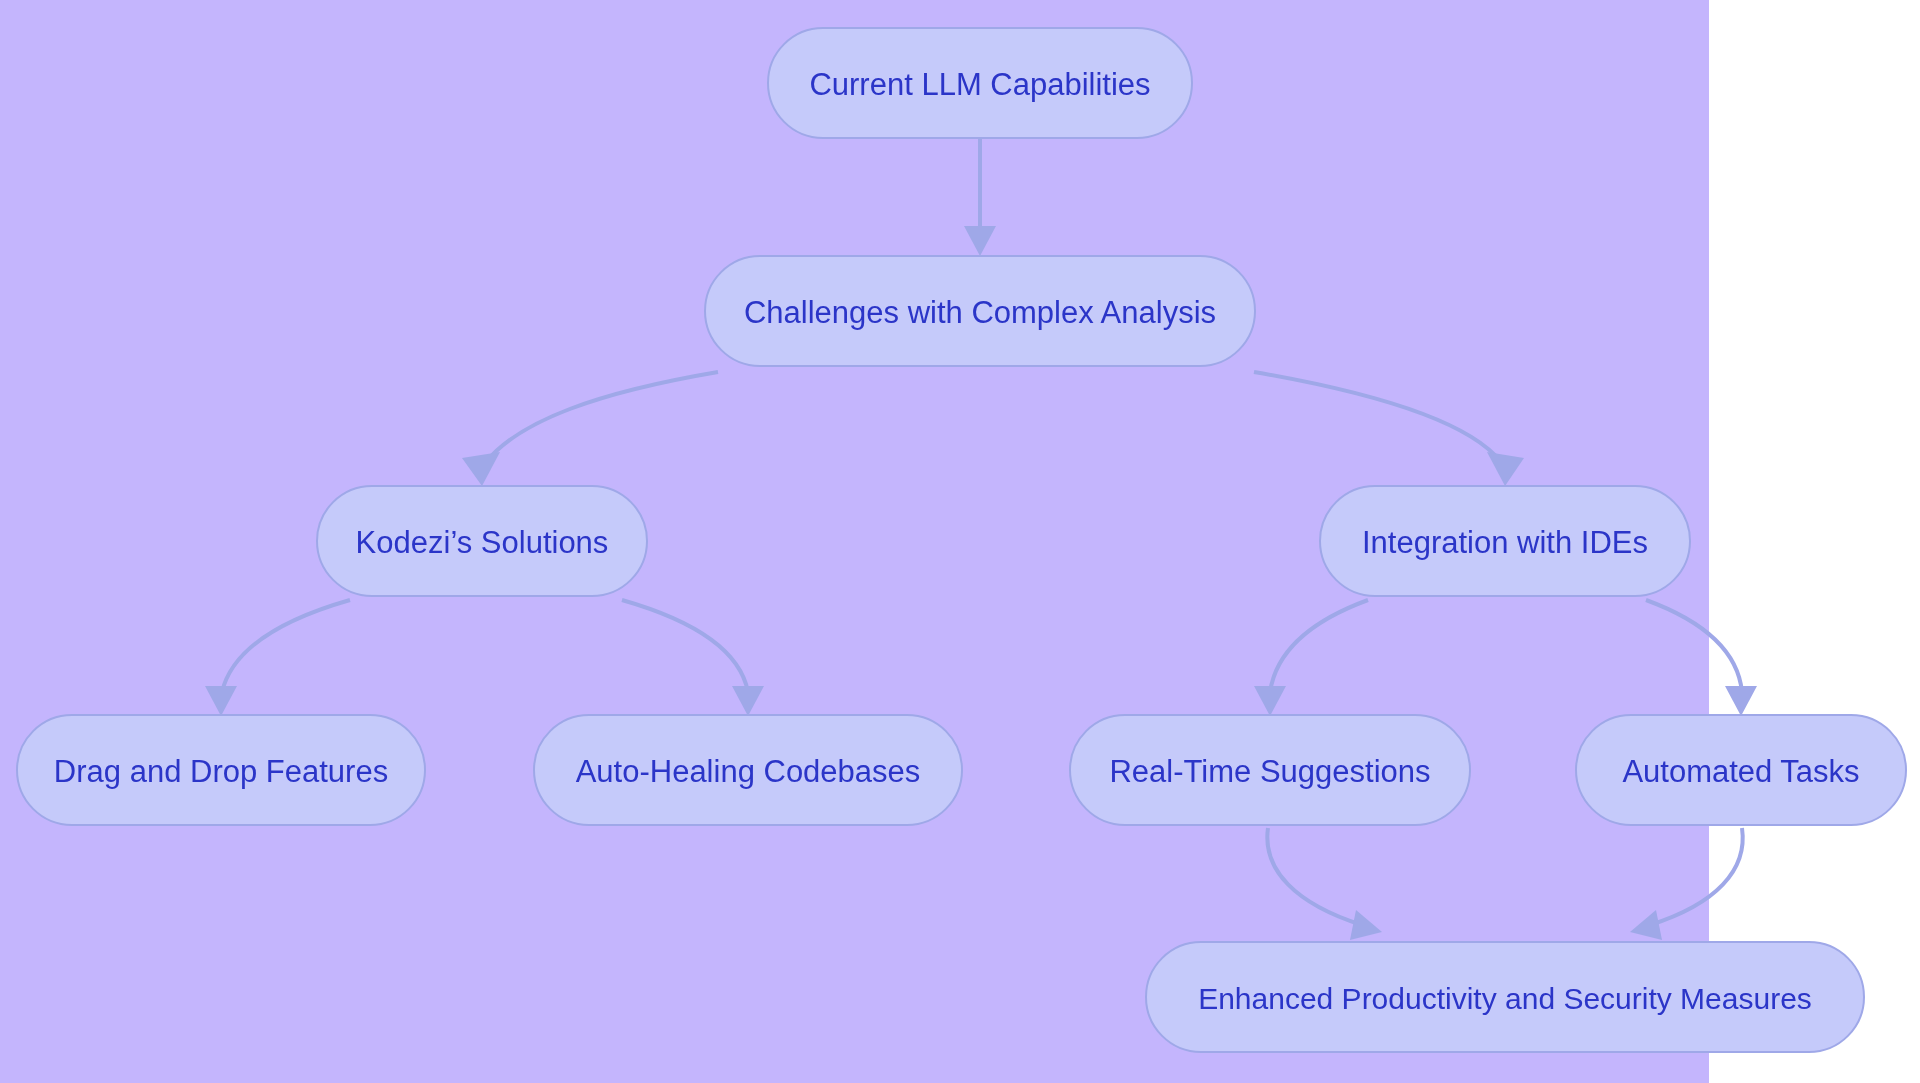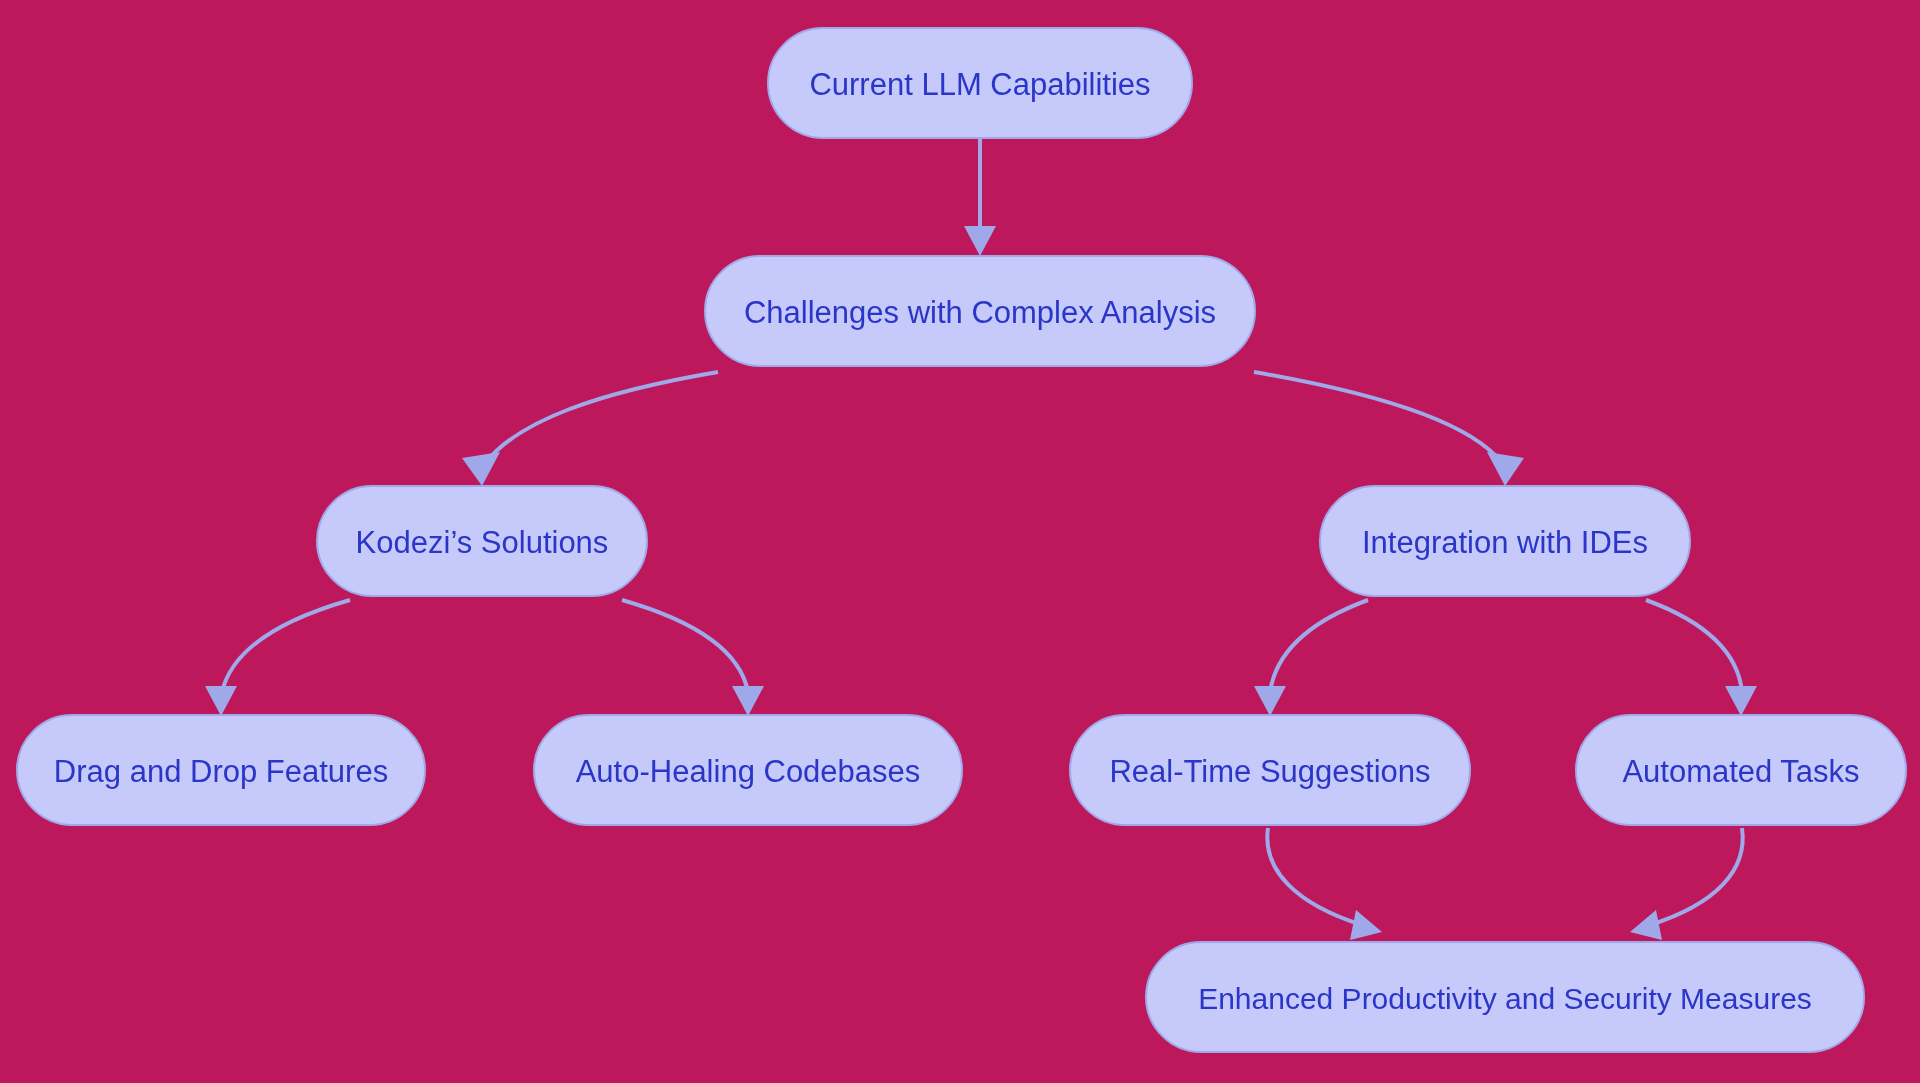--- a/index.html
+++ b/index.html
@@ -8,23 +8,23 @@
     background: #ffffff;
   }
   body {
     width: 1920px;
     height: 1083px;
     font-family: "Liberation Sans", sans-serif;
     overflow: hidden;
   }
   #flowchart-root {
     position: relative;
-    width: 1920px;
+    width: 1709px;
     height: 1083px;
-    background: #be185d;
+    background: #c4b5fd;
   }
   svg#flow-svg {
     display: block;
     width: 1920px;
     height: 1083px;
   }
   .node-shape {
     fill: #c5cafa;
     stroke: #9fa8e8;
     stroke-width: 2;

